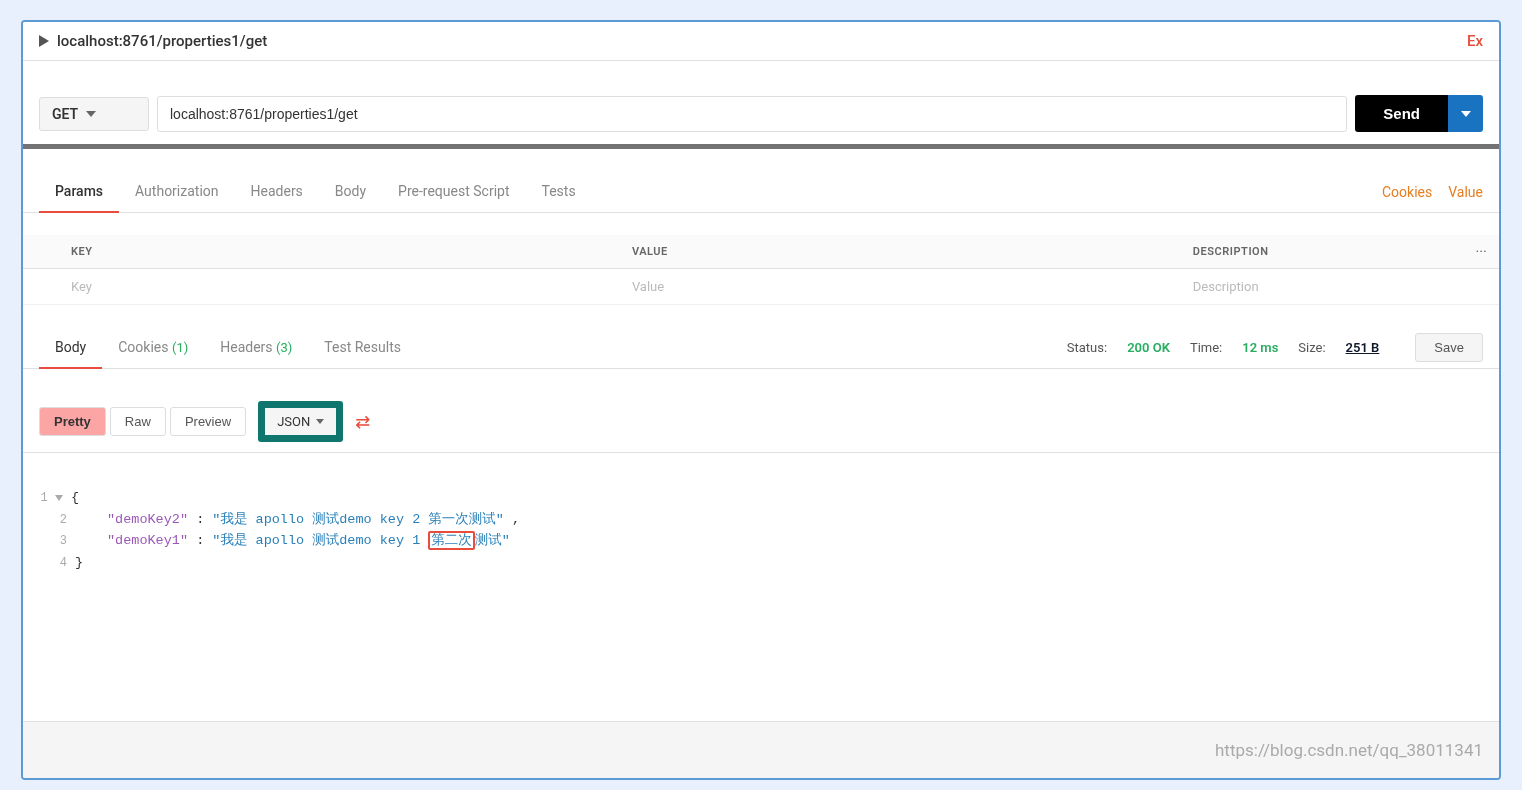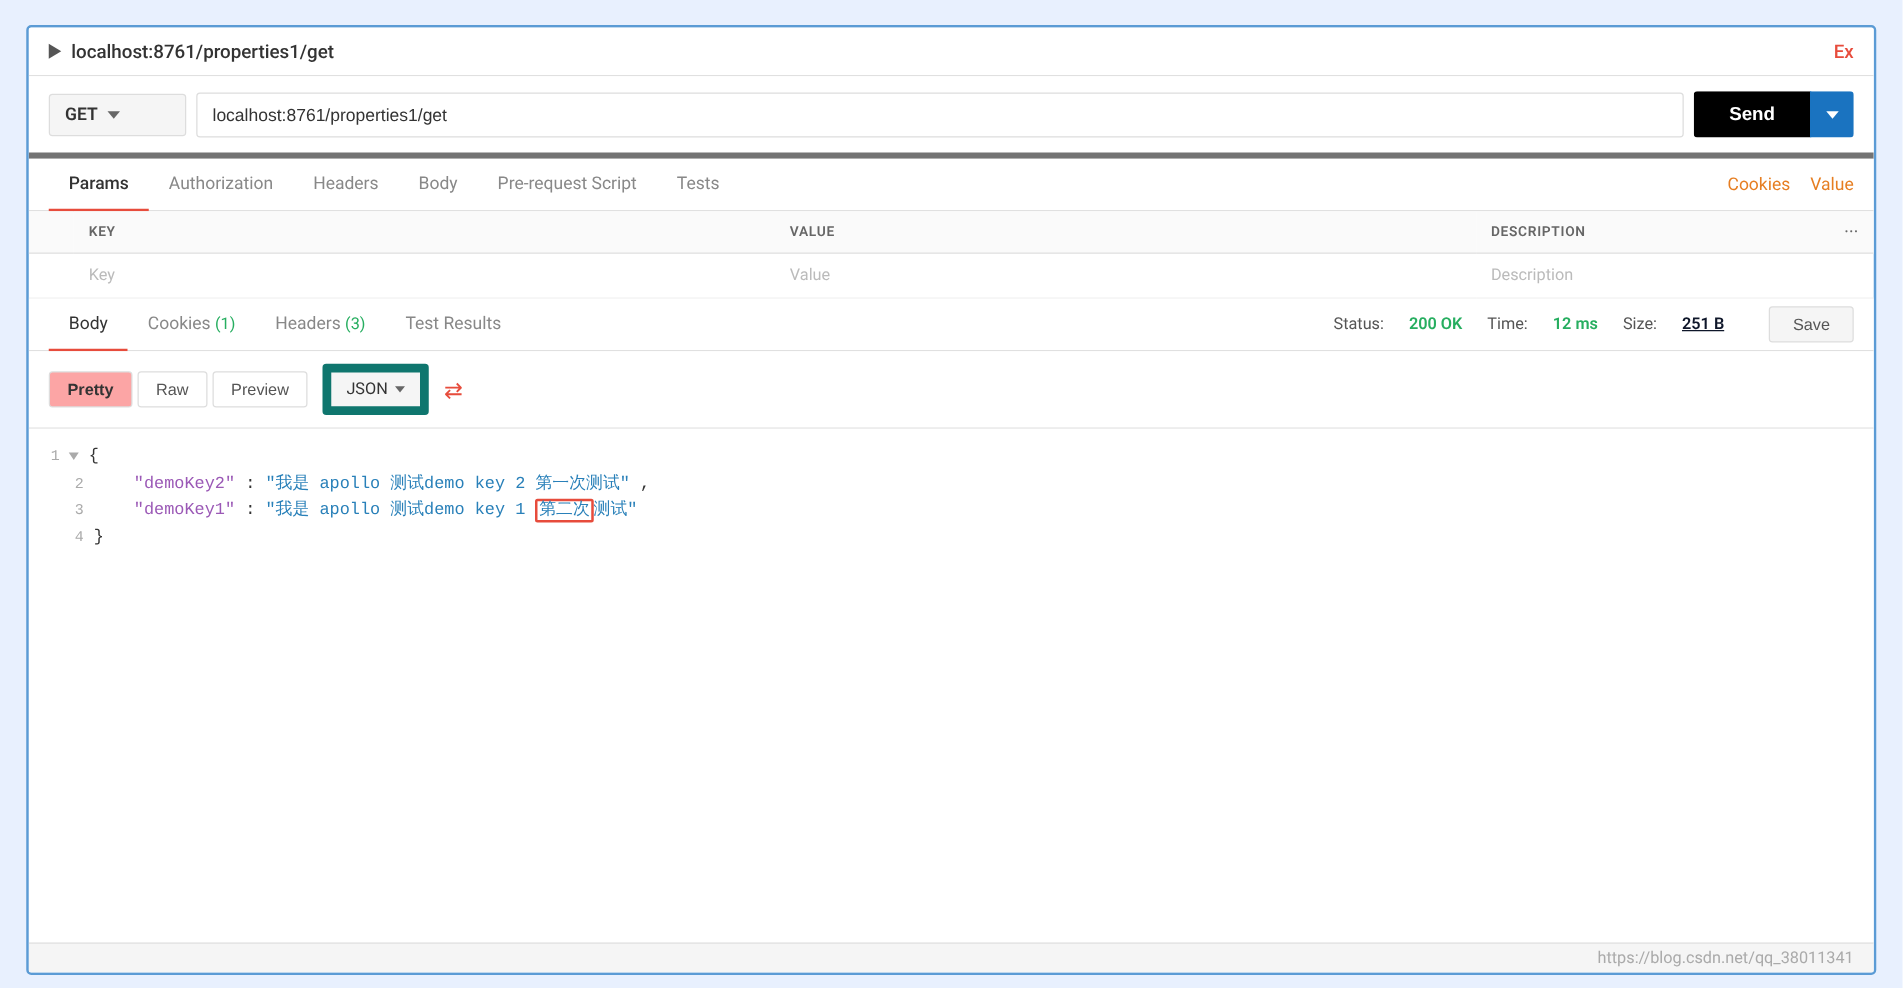--- a/index.html
+++ b/index.html
@@ -14,20 +14,21 @@
     }
     .postman-window {
       background: #fff;
       border: 2px solid #5b9bd5;
       border-radius: 4px;
       width: 1480px;
       min-height: 760px;
       display: flex;
       flex-direction: column;
       overflow: hidden;
+      gap: 22px;
     }
     
     .title-bar {
       display: flex;
       align-items: center;
       justify-content: space-between;
       padding: 10px 16px;
       border-bottom: 1px solid #e0e0e0;
       background: #fff;
     }
@@ -325,23 +326,23 @@
     .code-val { color: #2980b9; }
     .code-comma { color: #333; }
     .highlighted-text {
       background: transparent;
       border: 2px solid #e74c3c;
       border-radius: 2px;
       padding: 0 1px;
       color: #2980b9;
     }
     .footer-bar {
-      padding: 4px 16px;
+      padding: 18px 16px;
       text-align: right;
-      font-size: 13px;
+      font-size: 17px;
       color: #aaa;
       background: #f5f5f5;
       border-top: 1px solid #e0e0e0;
     }
   </style>
 </head>
 <body>
 
 <div class="postman-window">
 

